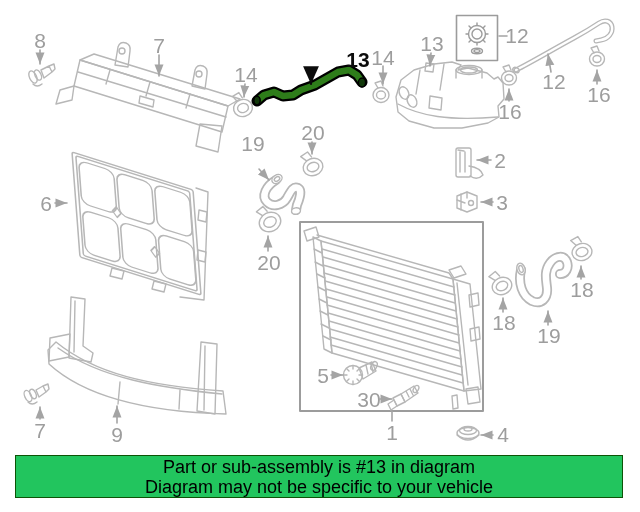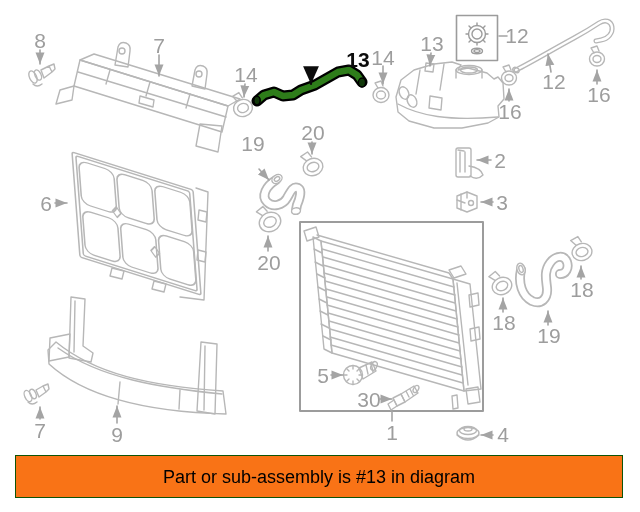--- a/index.html
+++ b/index.html
@@ -8,21 +8,21 @@
     font-family:"Liberation Sans", sans-serif;
   }
   .art{position:absolute;left:0;top:0;}
   .callout{
     position:absolute;transform:translate(-50%,-50%);
     font-size:21px;line-height:1;color:#9d9d9d;white-space:nowrap;
   }
   .callout.highlight{color:#0c0c0c;font-weight:700;margin-left:47px;}
   .banner{
     position:absolute;left:15px;top:455px;width:606px;height:41px;
-    background:#f97316;border:1px solid #0d5407;
+    background:#22c55e;border:1px solid #0d5407;
     display:flex;flex-direction:column;justify-content:center;
     text-align:center;color:#000000;font-size:18px;line-height:20px;
   }
 </style>
 </head>
 <body>
 
 <div class="stage">
 
 <svg class="art" width="640" height="512" viewBox="0 0 640 512" fill="none" stroke="#b7b7b7" stroke-width="1.4" stroke-linejoin="round" stroke-linecap="round">
@@ -294,15 +294,16 @@
 <span class="callout" style="left:582px;top:289px">18</span>
 <span class="callout" style="left:323px;top:375px">5</span>
 <span class="callout" style="left:369px;top:399px">30</span>
 <span class="callout" style="left:392px;top:432px">1</span>
 <span class="callout" style="left:503px;top:434px">4</span>
 <span class="callout" style="left:40px;top:430px">7</span>
 <span class="callout" style="left:117px;top:434px">9</span>
 
 <div class="banner">
   <div>Part or sub-assembly is #13 in diagram</div>
+  <div>Diagram may not be specific to your vehicle</div>
 </div>
 
 </div>
 
 </body></html>

